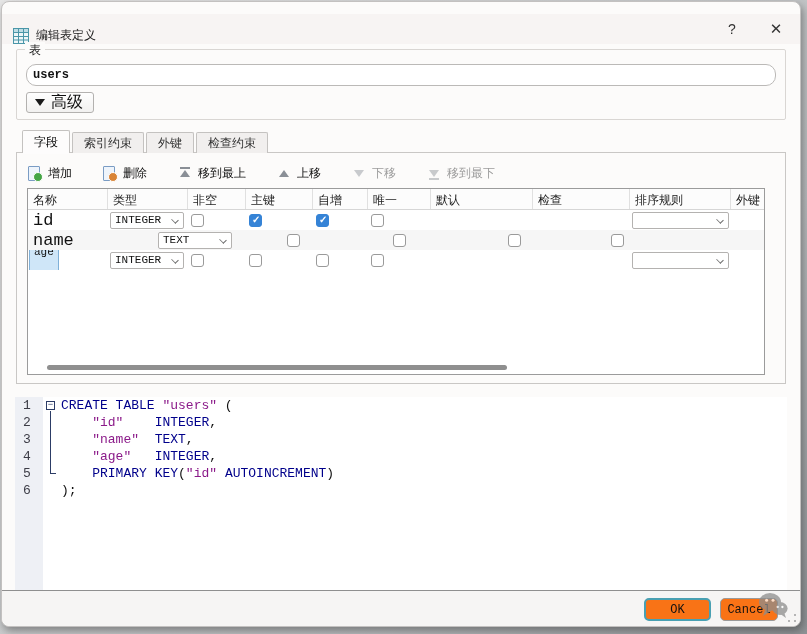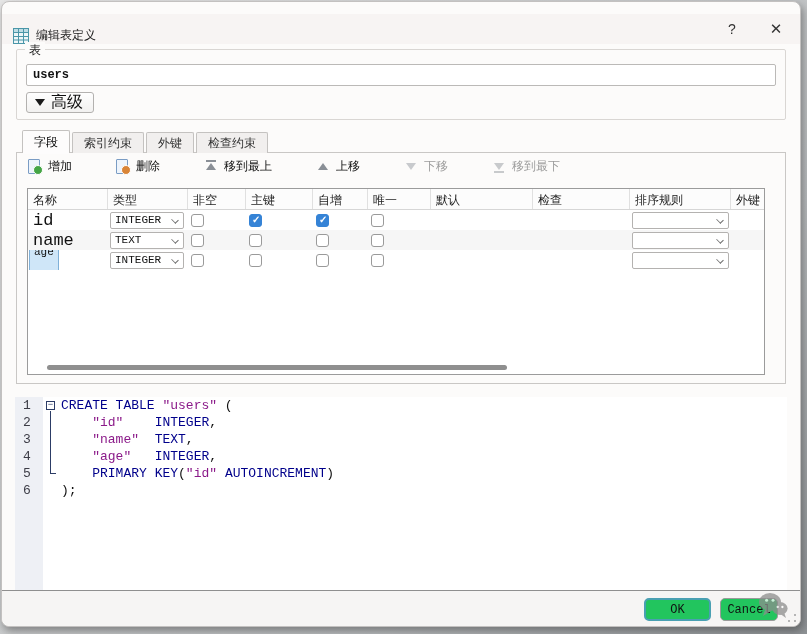--- a/index.html
+++ b/index.html
@@ -20,62 +20,62 @@
   .title-icon { margin-left:11px; width:16px; height:16px; display:inline-flex; }
   .title-text { margin-left:7px; font-size:12px; color:#1b1b1b; }
   .tb-btn { position:absolute; top:0; width:40px; height:30px; border:none; background:transparent; font-size:14px; color:#333; cursor:pointer; }
   .tb-help { right:48px; }
   .tb-close { right:4px; font-size:15px; }
   
   .group { position:absolute; left:14px; right:14px; top:47px; height:71px; border:1px solid #d9d6d3; border-radius:2px; }
   .group-label { position:absolute; top:-8px; left:8px; background:#fcfbfa; padding:0 4px; font-size:12px; color:#222; }
   .table-name {
     position:absolute; left:9px; right:9px; top:14px; height:22px;
-    border:1px solid #bbb9b7; border-radius:2px; background:#fff;
+    border:1px solid #bbb9b7; border-radius:10px; background:#fff;
     font-family:"Liberation Mono", monospace; font-weight:bold; font-size:12px; padding:0 6px; color:#111;
   }
   .adv-btn {
     position:absolute; left:9px; top:42px; height:21px; padding:0 10px 0 8px;
     border:1px solid #b3b1af; border-radius:3px; background:linear-gradient(#fefefe,#f2f1f0);
     font-size:16px; color:#111; display:inline-flex; align-items:center; gap:6px; cursor:pointer;
   }
   .caret-down { width:0; height:0; border-left:5px solid transparent; border-right:5px solid transparent; border-top:7px solid #1a1a1a; }
   
   .tabbar { position:absolute; left:20px; top:128px; height:23px; display:flex; align-items:flex-end; z-index:2; }
   .tab {
     height:21px; padding:0 11px; font-size:12px; color:#333; background:#f1efee;
     border:1px solid #c4c2c0; border-bottom:none; margin-right:2px;
     display:flex; align-items:center; cursor:pointer; border-radius:2px 2px 0 0;
   }
   .tab.active { height:23px; background:#fdfcfc; color:#000; position:relative; }
   .tab.active::after { content:''; position:absolute; left:0; right:0; bottom:-1px; height:2px; background:#fdfcfc; }
   
   .tabpane { position:absolute; left:14px; right:14px; top:150px; height:232px; border:1px solid #c9c7c5; background:#fcfbfa; }
-  .toolbar { position:absolute; left:10px; top:5px; height:24px; display:flex; align-items:flex-start; gap:43px; }
+  .toolbar { position:absolute; left:10px; top:5px; height:24px; display:flex; align-items:flex-end; gap:30px; }
   .tool-btn { display:inline-flex; align-items:center; gap:6px; font-size:12px; color:#111; background:transparent; border:none; cursor:pointer; }
   .tool-btn.disabled { color:#9c9c9c; cursor:default; }
   .tool-btn.disabled .t-icon { opacity:.45; }
   .t-icon { width:15px; height:15px; position:relative; flex:none; }
   .i-doc::before { content:''; position:absolute; left:1px; top:0; width:10px; height:13px; border:1px solid #7a9cc4; background:#eef4fb; border-radius:1px; }
   .i-doc::after { content:''; position:absolute; right:-1px; bottom:-1px; width:8px; height:8px; border-radius:50%; border:1px solid #fff; }
   .i-doc-plus::after { background:#45a545; }
   .i-doc-minus::after { background:#d98436; }
   .tri-up, .tri-down { position:absolute; left:3px; width:0; height:0; border-left:5px solid transparent; border-right:5px solid transparent; }
   .tri-up { border-bottom:7px solid #8a8f96; top:4px; }
   .tri-down { border-top:7px solid #8a8f96; top:4px; }
   .bar-top::before, .bar-bottom::after { content:''; position:absolute; left:3px; width:10px; height:2px; background:#8a8f96; }
   .bar-top::before { top:1px; }
   .bar-bottom::after { bottom:1px; }
   
   .grid { position:absolute; left:10px; top:35px; width:738px; height:187px; border:1px solid #9b9b9b; background:#fff; overflow:hidden; }
   .grid-cols { display:grid; grid-template-columns:80px 80px 58px 67px 55px 63px 102px 97px 101px 35px; }
   .grid-header { height:21px; background:#fcfcfc; border-bottom:1px solid #d6d6d6; }
   .hcell { font-size:12px; color:#1d1d1d; padding:3px 0 0 5px; border-right:1px solid #e0e0e0; overflow:hidden; white-space:nowrap; }
   .grow { height:20px; align-items:center; }
-  .grow.alt { background:#f6f6f6; }
+  .grow.alt { background:#f6f6f6;gap:48px; }
   .gcell { height:20px; display:flex; align-items:center; overflow:hidden; }
   .name-text { font-family:"Liberation Mono", monospace; font-size:17px; color:#111; padding-left:5px; }
   .cell-editor { margin-left:1px; background:var(--selected-cell-bg,#cfe6f8); border:1px solid #7fb0d8; border-radius:2px; padding:1px 4px 18px 4px; font-family:"Liberation Mono", monospace; font-size:11px; color:#111; }
   .combo { margin-left:2px; height:17px; background:#fff; border:1px solid #b4b2b0; border-radius:2px; position:relative; display:flex; align-items:center; cursor:pointer; }
   .combo.type { width:74px; }
   .combo.collation { width:97px; }
   .combo .ctext { font-family:"Liberation Mono", monospace; font-size:11px; color:#111; padding-left:4px; }
   .chev { position:absolute; right:5px; top:5px; width:6px; height:6px; border-right:1.4px solid #6c6c6c; border-bottom:1.4px solid #6c6c6c; transform:rotate(45deg) scale(1,0.8); transform-origin:center; margin-top:-1px; }
   .cb { width:13px; height:13px; margin-left:3px; border:1px solid #9a9a9a; border-radius:3px; background:#fff; cursor:pointer; position:relative; }
   .cb.checked { background:var(--checkbox-checked,#3583d6); border-color:var(--checkbox-checked,#3583d6); }
@@ -92,21 +92,21 @@
   .fold-start::after { content:''; position:absolute; left:7px; top:14px; bottom:0; width:1px; background:#2c3c66; }
   .fold-line::after { content:''; position:absolute; left:7px; top:0; bottom:0; width:1px; background:#2c3c66; }
   .fold-end::after { content:''; position:absolute; left:7px; top:0; height:9px; width:1px; background:#2c3c66; }
   .fold-end::before { content:''; position:absolute; left:7px; top:8px; width:6px; height:1px; background:#2c3c66; }
   .code { white-space:pre; color:#111; }
   .tok-kw { color:var(--keyword,#00008b); }
   .tok-str { color:var(--string,#8b1a89); }
   .tok-pl { color:#111; }
   
   .footer { position:absolute; left:0; right:0; bottom:0; height:36px; background:#f6f5f4; border-top:1px solid #8f8f8f; border-radius:0 0 8px 8px; }
-  .btn { position:absolute; top:7px; height:23px; font-family:"Liberation Mono", monospace; font-size:12px; color:#111; background:#22c55e; cursor:pointer; }
+  .btn { position:absolute; top:7px; height:23px; font-family:"Liberation Mono", monospace; font-size:12px; color:#111; background:#f97316; cursor:pointer; }
   .btn-ok { right:89px; width:67px; border:2px solid #49a0b2; border-radius:5px; }
   .btn-cancel { right:22px; width:58px; border:1px solid #9a9a9a; border-radius:5px; }
   .grip { position:absolute; right:3px; bottom:3px; width:10px; height:10px; opacity:.6;
     background:radial-gradient(circle at 8px 2px,#8a8a8a 1px,transparent 1.4px),
                radial-gradient(circle at 8px 8px,#8a8a8a 1px,transparent 1.4px),
                radial-gradient(circle at 2px 8px,#8a8a8a 1px,transparent 1.4px); }
   
   .watermark { position:absolute; right:12px; bottom:7px; display:flex; align-items:center; gap:6px; z-index:10; pointer-events:none; color:rgba(125,125,125,.8); font-size:23px; letter-spacing:1px; }
   .wechat-icon { width:30px; height:27px; opacity:.75; flex:none; }
 </style>

